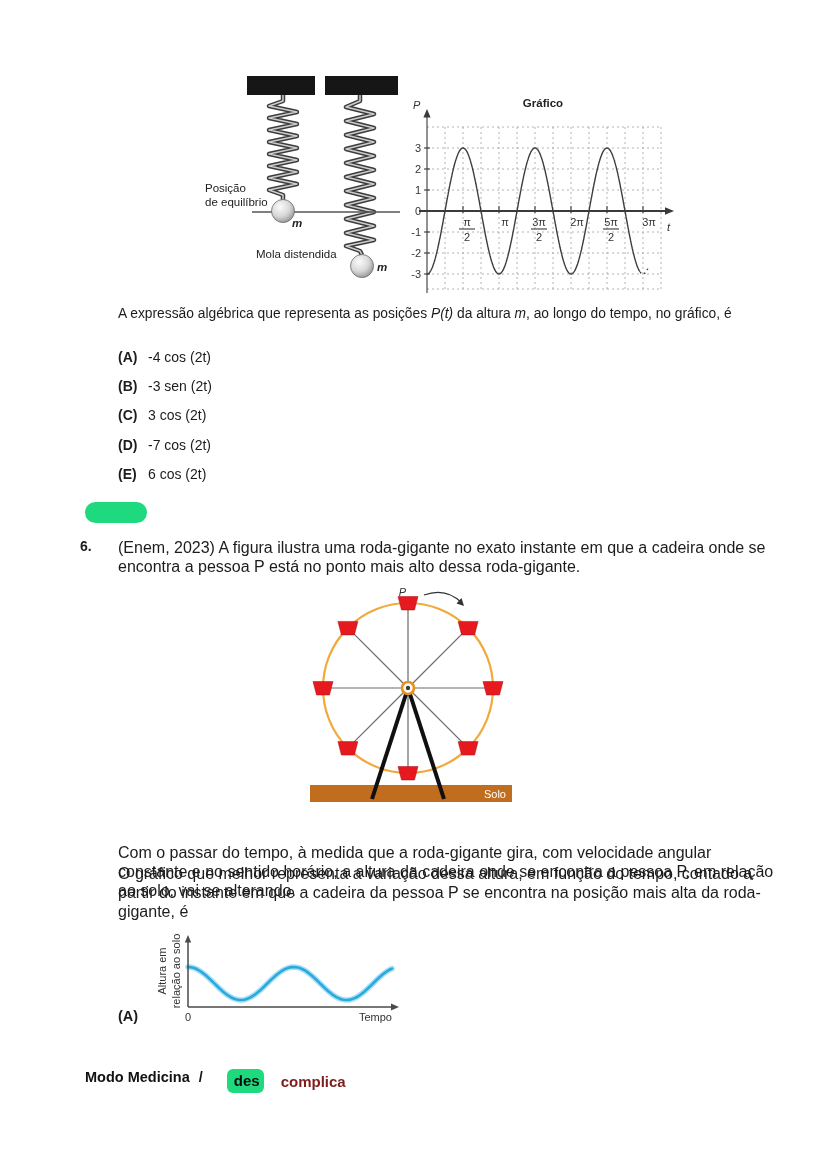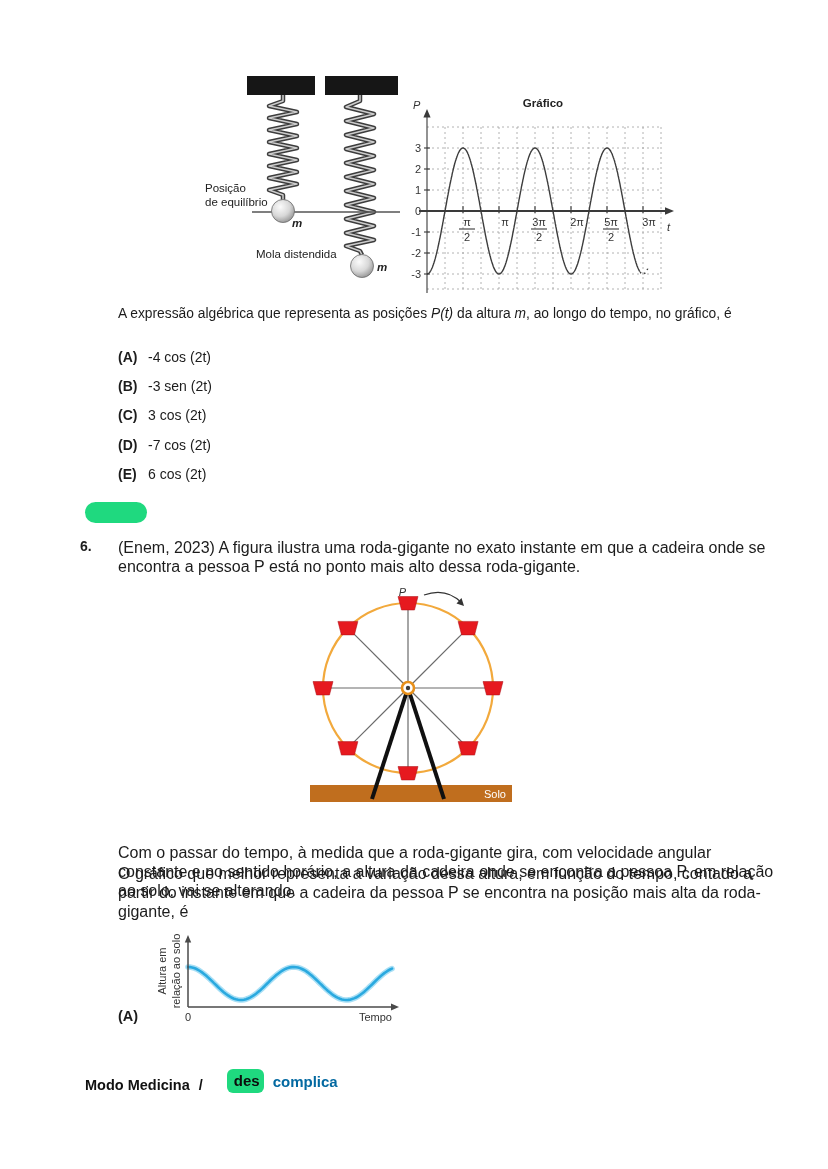--- a/index.html
+++ b/index.html
@@ -9,25 +9,25 @@
   
   .stem{font-size:13.8px;line-height:19.4px}
   .para{font-size:16px;line-height:19.2px}
   .qnum{font-size:14px;font-weight:bold}
   .opt-row{display:flex;align-items:baseline;margin-bottom:13.2px;font-size:14px}
   .opt-letter{font-weight:bold;width:30px;flex:0 0 30px}
   .opt-text{white-space:nowrap}
   .pill{width:62px;height:21px;border-radius:11px}
   .opt-a-label{font-size:14.5px;font-weight:bold}
   
-  .footer{display:flex;align-items:flex-end;font-weight:bold;font-size:14.5px;color:#111}
+  .footer{display:flex;align-items:flex-start;font-weight:bold;font-size:14.5px;color:#111}
   .footer .sep{margin-left:9px}
   .logo{margin-left:24px;font-size:15px;font-weight:bold;display:flex;align-items:center}
   .logo .des{border-radius:6px;padding:3px 4px 4px 7px;color:#0b0b0b}
-  .logo .complica{margin-left:9px;color:#0369a1}
+  .logo .complica{margin-left:17px;color:#7f1d1d}
   
   text{font-family:"Liberation Sans",sans-serif}
   .gtxt{font-size:11px;fill:#333}
   .gtitle{font-size:11.5px;font-weight:bold;fill:#222}
   .ital{font-style:italic}
   .ax{stroke:#3a3a3a;stroke-width:1.1;fill:none}
   .axthick{stroke:#3a3a3a;stroke-width:1.8;fill:none}
   .grid{stroke:#9f9f9f;stroke-width:0.8;stroke-dasharray:2 3;fill:none}
   .curve{stroke:#3d3d3d;stroke-width:1.4;fill:none}
   .dotted{stroke-dasharray:1.6 3.2}

